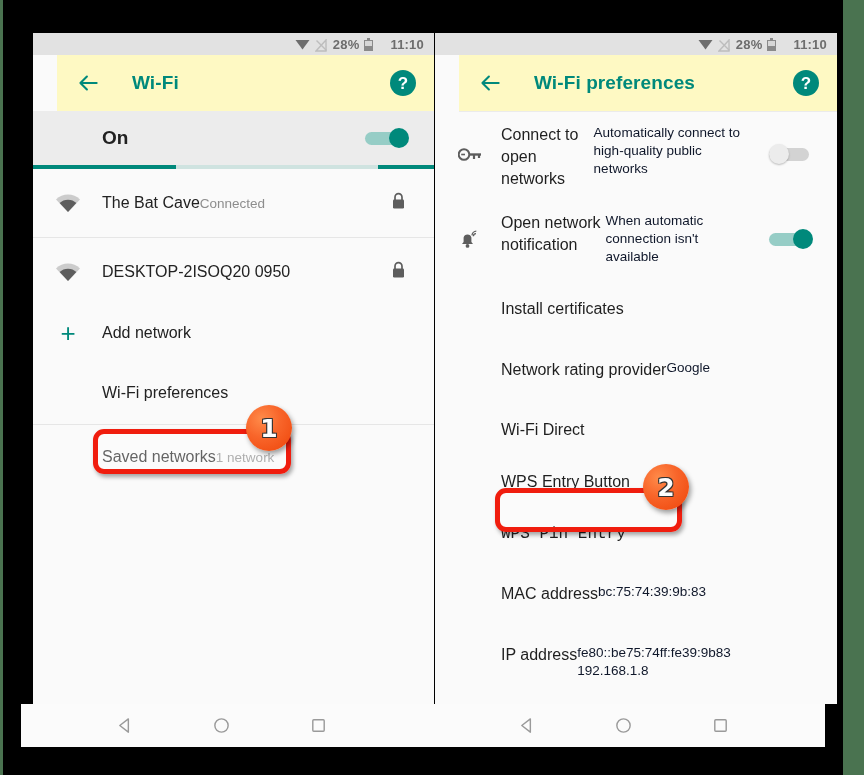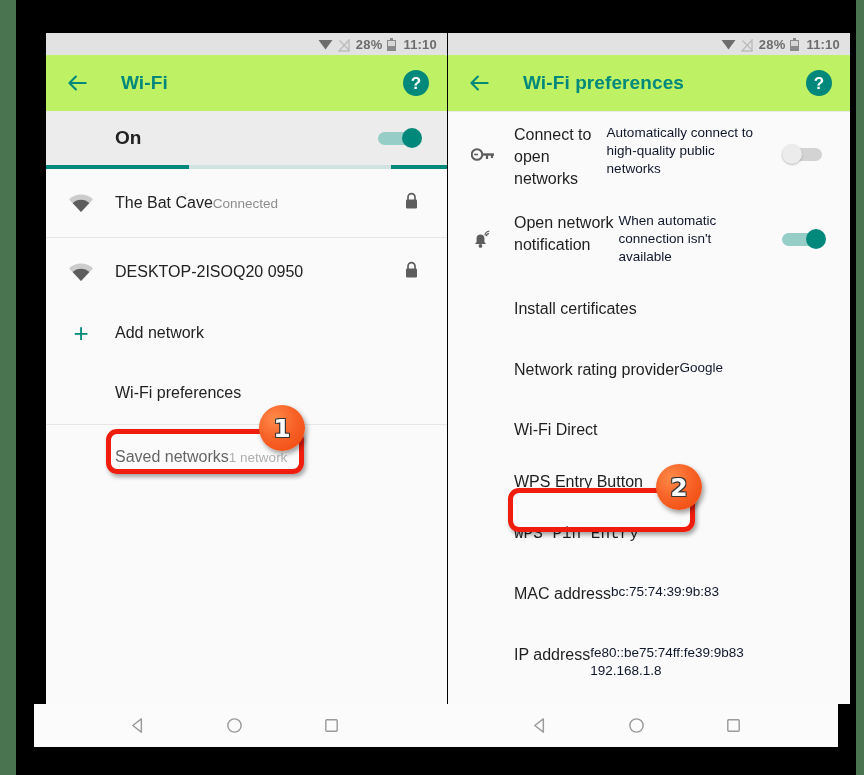--- a/index.html
+++ b/index.html
@@ -9,21 +9,21 @@
     height: 775px;
     background: #4a7350;
     font-family: "Liberation Sans", sans-serif;
     overflow: hidden;
     position: relative;
   }
 
   
   #frame {
     position: absolute;
-    left: 16px; top: 0px;
+    left: 3px; top: 0px;
     width: 840px; height: 775px;
     background: #000000;
   }
 
   
   #screens {
     position: absolute;
     left: 30px; top: 33px;
     width: 804px; height: 671px;
     display: flex;
@@ -48,46 +48,47 @@
     justify-content: flex-end;
     padding-right: 10px;
     gap: 5px;
   }
   .sb-text {
     font-size: 13px;
     color: #6d6d6d;
     font-weight: bold;
     letter-spacing: 0.2px;
   }
-  .sb-time { margin-left: 2px; }
+  .sb-time { margin-left: 12px; }
 
   .icon-wifi-sb { width: 15px; height: 12px; position: relative; }
   .icon-wifi-sb svg { display:block; }
   .icon-mute { width: 13px; height: 13px; }
   .icon-batt {
     width: 9px; height: 13px;
     position: relative;
   }
   .icon-batt .body {
     position:absolute; left:0; top:2px; width:9px; height:11px;
     border:1px solid #8a8a8a; background: linear-gradient(to top,#8a8a8a 45%, #d7d7d7 45%);
   }
   .icon-batt .cap {
     position:absolute; left:3px; top:0px; width:3px; height:2px; background:#8a8a8a;
   }
 
   
   .appbar {
     height: 56px;
-    background: #bef264;
+    background: #fef9c3;
     display: flex;
     align-items: center;
     padding: 0 14px;
     box-shadow: 0 1px 0 rgba(0,0,0,0.06);
     position: relative;
+    margin-left: 24px;
   }
   .back-arrow {
     width: 26px; height: 26px;
     margin-left: 4px;
     flex: 0 0 auto;
     cursor: pointer;
   }
   .appbar-title {
     font-size: 19px;
     color: #00897b;

